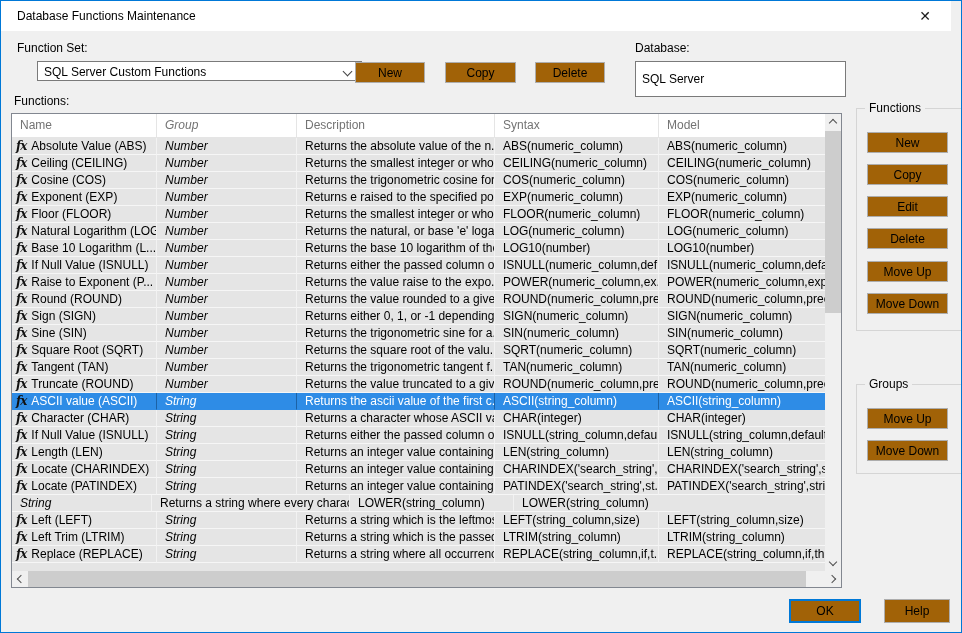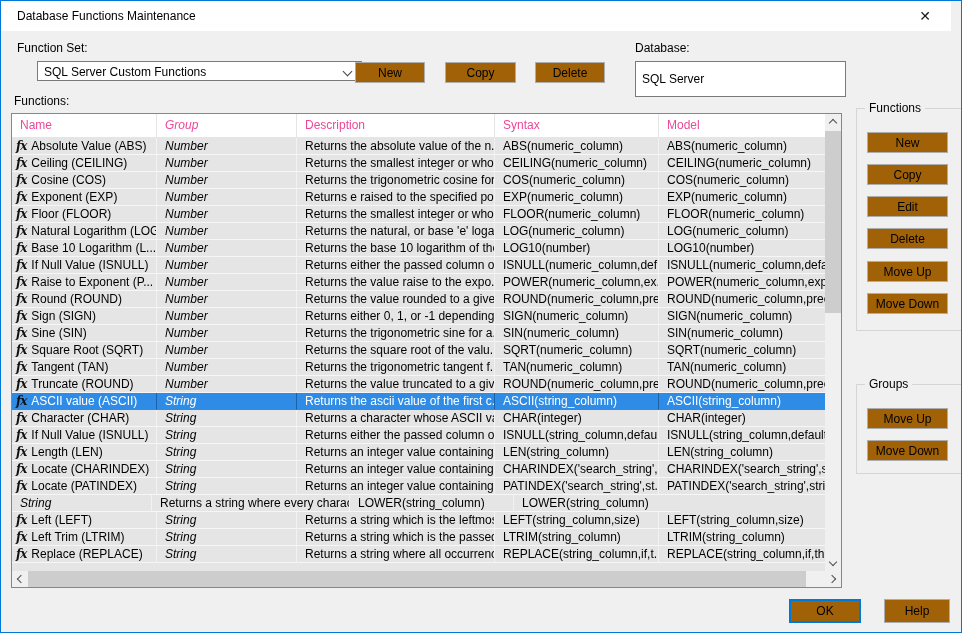--- a/index.html
+++ b/index.html
@@ -20,21 +20,21 @@
   .combobox { position:absolute; left:13px; top:60px; width:325px; height:20px; background:#fff; border:1px solid #7a7a7a; line-height:20px; padding-left:6px;margin-left:23px; }
   .combobox .chev { position:absolute; right:10px; top:6px; width:7px; height:7px; border-right:1.5px solid #444; border-bottom:1.5px solid #444; transform: rotate(45deg); }
   
   .textfield { position:absolute; left:634px; top:60px; width:211px; height:36px; background:#fff; border:1px solid #7a7a7a; font-family:"Liberation Sans",sans-serif; font-size:12px; padding-left:6px; color:#000; }
   
   .btn { position:absolute; background:#a16207; border:1px solid #adadad; font-family:"Liberation Sans",sans-serif; font-size:12px; color:#000; text-align:center; cursor:pointer; }
   .btn.default { border:2px solid #0078d7; }
   
   .listview { position:absolute; left:10px; top:112px; width:831px; height:475px; background:#fff; border:1px solid #828790; }
   .lv-header { position:absolute; left:0; top:0; height:24px; width:813px; background:#fff; border-bottom:1px solid #e5e5e5; display:flex; }
-  .lv-hcell { height:36px; line-height:23px; color:#ec4899; border-right:1px solid #e5e5e5; padding-left:8px; overflow:hidden; white-space:nowrap; }
+  .lv-hcell { height:36px; line-height:23px; color:#737373; border-right:1px solid #e5e5e5; padding-left:8px; overflow:hidden; white-space:nowrap; }
   .lv-body { position:absolute; left:0; top:24px; width:813px; height:433px; overflow:hidden; background:#e5e5e5; }
   .lv-row { display:flex; height:17px; width:813px; }
   .lv-cell { height:17px; line-height:16px; border-right:1px solid #f2f2f2; border-bottom:1px solid #f6f6f6; padding-left:8px; overflow:hidden; white-space:nowrap; }
   .col0 { width:145px; padding-left:4px; }
   .col1 { width:140px;font-style:italic; }
   .col2 { width:198px; }
   .col3 { width:164px; }
   .col4 { width:166px; border-right:none; }
   .lv-row.selected .lv-cell { background:#2e8ce6; color:#fff; border-right-color:#1c62a6; border-bottom-color:#2e8ce6; }
   .fx-icon { font-family:"DejaVu Serif", serif; font-style:italic; font-weight:bold; font-size:12px; letter-spacing:-1px; margin-right:5px; color:#111; }

